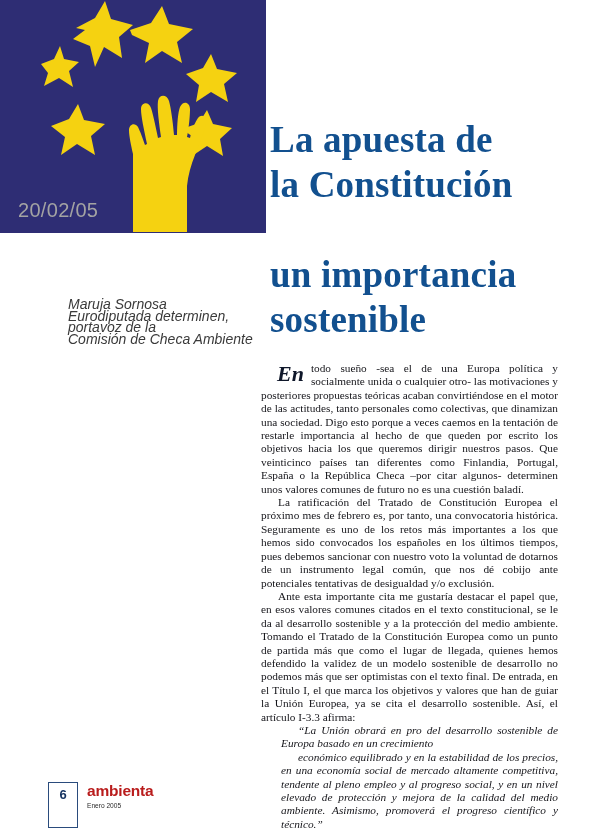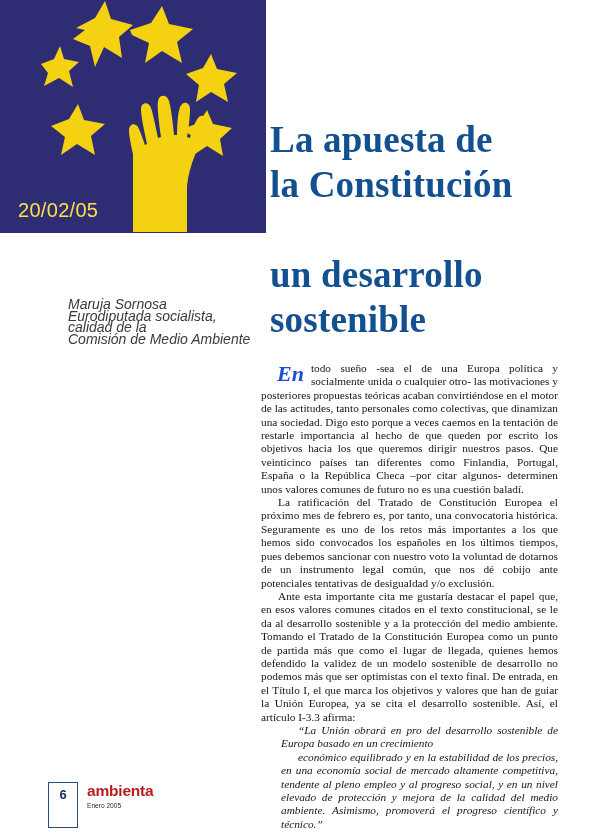--- a/index.html
+++ b/index.html
@@ -24,21 +24,21 @@
     width: 266px;
     height: 233px;
     background: #2e2d74;
     overflow: hidden;
   }
   .hero svg { display: block; width: 266px; height: 233px; }
   .hero-date {
     position: absolute;
     left: 18px;
     bottom: 13px;
-    color: #fde047;
+    color: #a3a3a3;
     font-family: "Liberation Sans", sans-serif;
     font-size: 20px;
     font-weight: 400;
     letter-spacing: 0.3px;
     line-height: 1;
   }
 
   
   .title {
     position: absolute;
@@ -83,21 +83,21 @@
   .body-col p {
     margin: 0;
     text-indent: 17px;
     text-align: justify;
   }
   .body-col p.first {
     text-indent: 0;
   }
   .dropcap {
     float: left;
-    color: #1d4ed8;
+    color: #0f172a;
     font-weight: bold;
     font-style: italic;
     font-size: 22px;
     line-height: 19px;
     padding: 2px 7px 0 16px;
   }
   .quote {
     font-style: italic;
     margin-left: 20px;
   }
@@ -197,28 +197,28 @@
                  l-54 0 z"></path>
       </g>
     </svg>
     <div class="hero-date">20/02/05</div>
   </div>
 
   <h1 class="title">
     <span>La apuesta de</span><br>
     <span>la Constitución</span><br>
     <br>
-    <span>un desarrollo</span><br>
+    <span>un importancia</span><br>
     <span>sostenible</span>
   </h1>
 
   <div class="byline">
     <div class="author">Maruja Sornosa</div>
-    <div>Eurodiputada socialista, calidad de la</div>
-    <div>Comisión de Medio Ambiente</div>
+    <div>Eurodiputada determinen, portavoz de la</div>
+    <div>Comisión de Checa Ambiente</div>
   </div>
 
   <div class="body-col">
     <p class="first"><span class="dropcap">En</span><span>todo sueño -sea el de una Europa política y socialmente unida o cualquier otro- las motivaciones y posteriores propuestas teóricas acaban convirtiéndose en el motor de las actitudes, tanto personales como colectivas, que dinamizan una sociedad. Digo esto porque a veces caemos en la tentación de restarle importancia al hecho de que queden por escrito los objetivos hacia los que queremos dirigir nuestros pasos. Que veinticinco países tan diferentes como  Finlandia, Portugal, España o la República Checa –por citar algunos- determinen unos valores comunes de futuro no es una cuestión baladí.</span></p>
     <p>La ratificación del Tratado de Constitución Europea el próximo mes de febrero  es, por tanto, una convocatoria histórica. Seguramente es uno de los retos más importantes a los que hemos sido convocados los españoles en los últimos tiempos, pues debemos sancionar con nuestro voto la voluntad de dotarnos de un instrumento legal común, que nos dé cobijo ante potenciales tentativas de desigualdad y/o exclusión.</p>
     <p>Ante esta importante cita me gustaría destacar el papel que, en esos valores comunes citados en el texto constitucional, se le da al desarrollo sostenible y a la protección del medio ambiente. Tomando el Tratado de la Constitución Europea como un punto de partida más que como el lugar de llegada, quienes hemos defendido la validez de un modelo sostenible de desarrollo no podemos más que ser optimistas con el texto final. De entrada, en el Título I, el que marca los objetivos y valores que han de guiar la Unión Europea, ya se cita el desarrollo sostenible. Así, el artículo I-3.3 afirma:</p>
     <div class="quote">
       <p>“La Unión obrará en pro del desarrollo sostenible de Europa basado en un crecimiento</p>
       <p>económico equilibrado y en la estabilidad de los precios, en una economía social de mercado altamente competitiva, tendente al pleno empleo y al progreso social, y en un nivel elevado de protección y mejora de la calidad del medio ambiente. Asimismo, promoverá el progreso científico y técnico.”</p>
     </div>

